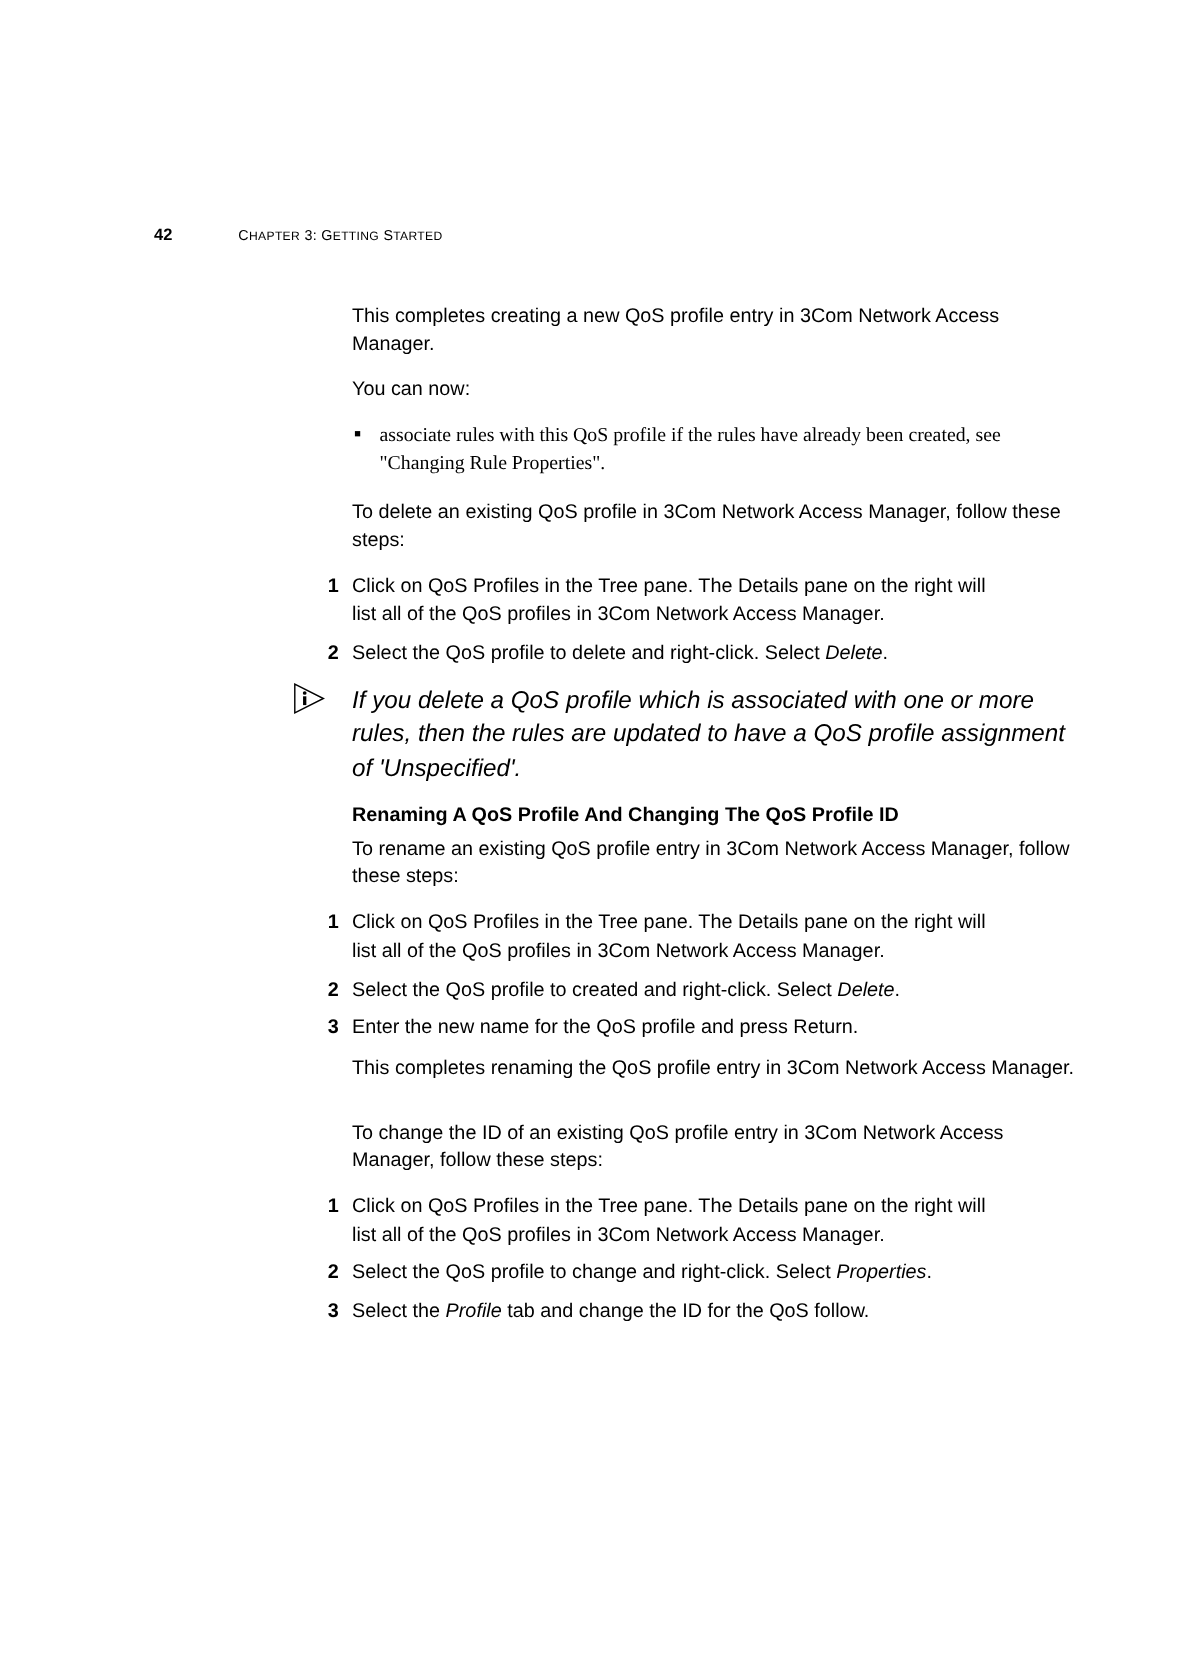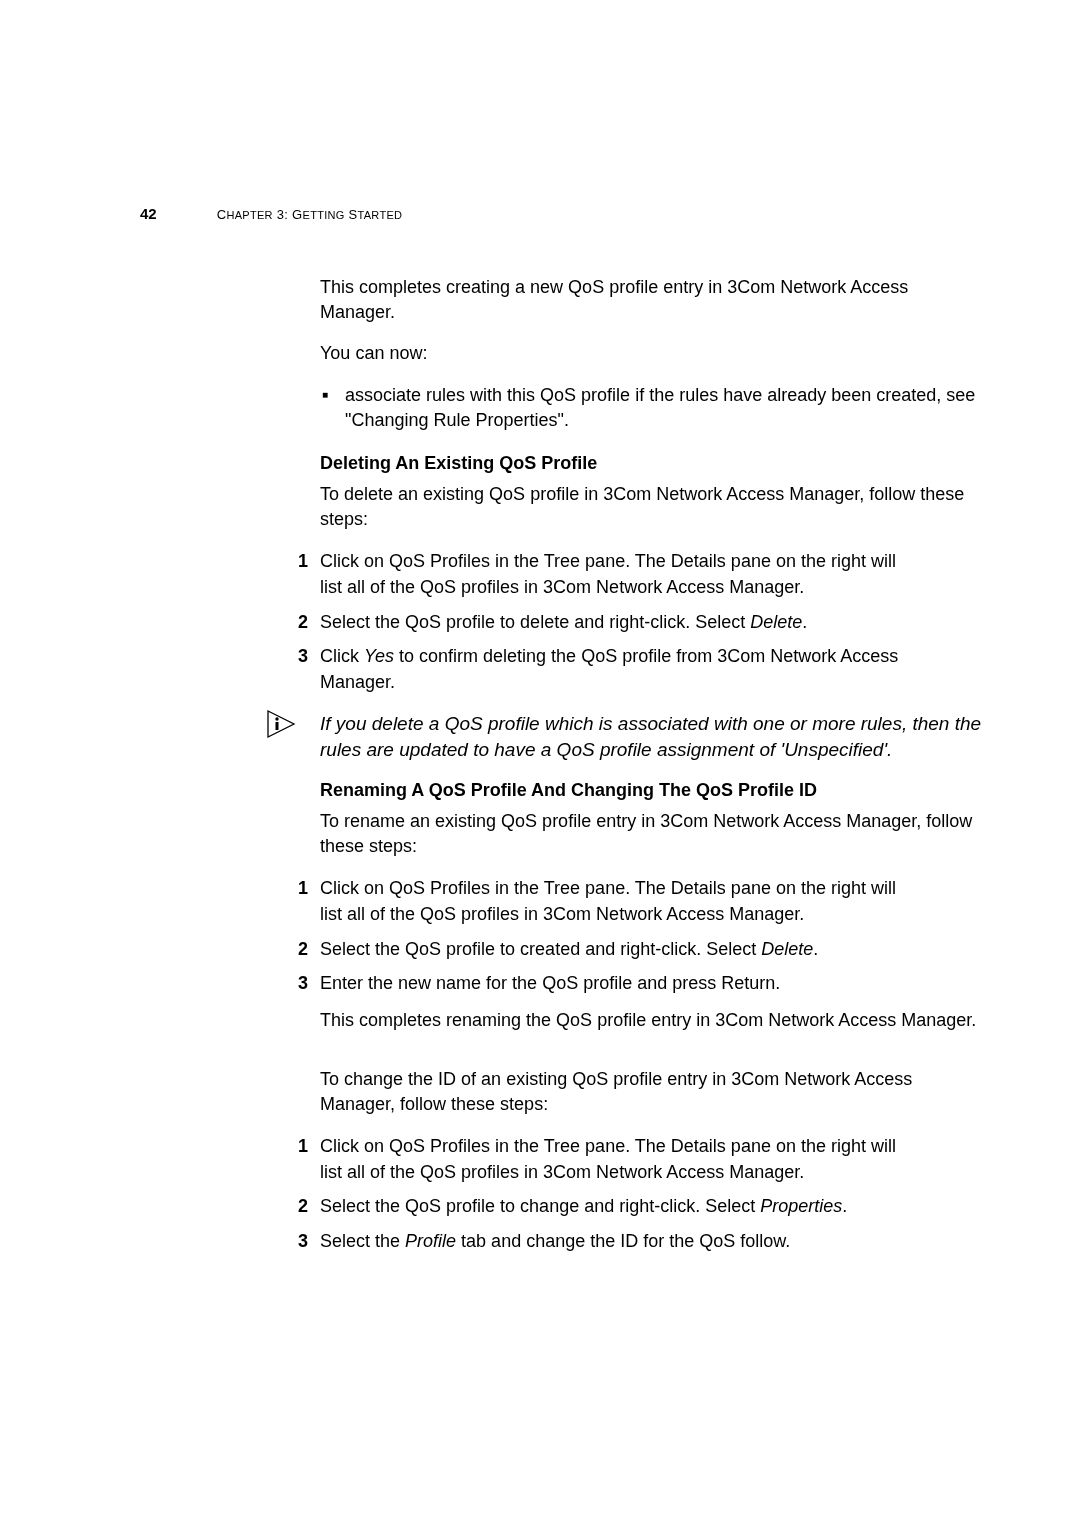--- a/index.html
+++ b/index.html
@@ -36,20 +36,21 @@
       margin-top: 75px;
     }
     .para {
       font-size: 18px;
       line-height: 1.4;
       margin-bottom: 16px;
     }
     .bullet-list {
       list-style: none;
       margin-bottom: 20px;
+      font-family: Liberation Serif, serif;
     }
     .bullet-list li {
       font-size: 18px;
       line-height: 1.4;
       position: relative;
       padding-left: 25px;
       margin-bottom: 8px;
     }
     .bullet-list li::before {
       content: "■";
@@ -93,21 +94,21 @@
       margin-bottom: 16px;
     }
     .info-icon {
       position: absolute;
       left: -56px;
       top: -2px;
       width: 34px;
       height: 30px;
     }
     .info-text {
-      font-size: 19px;
+      font-size: 22px;
       line-height: 1.4;
       font-style: italic;
       margin-top: 16px;
     }
     .italic { font-style: italic; }
     .spacer { height: 18px; }
   </style>
 </head>
 <body>
 
@@ -118,33 +119,28 @@
   </div>
 
   <div class="content">
 
     <p class="para">This completes creating a new QoS profile entry in 3Com Network Access Manager.</p>
     <p class="para">You can now:</p>
     <ul class="bullet-list">
       <li>associate rules with this QoS profile if the rules have already been created, see "Changing Rule Properties".</li>
     </ul>
 
-    <h3 class="heading">Deleting An Existing QoS Profile</h3>
     <p class="para">To delete an existing QoS profile in 3Com Network Access Manager, follow these steps:</p>
     <ol class="numbered-list">
       <li class="numbered-item">
         <span class="num">1</span><span class="item-text">Click on QoS Profiles in the Tree pane. The Details pane on the right will</span>
         <span class="continuation">list all of the QoS profiles in 3Com Network Access Manager.</span>
       </li>
       <li class="numbered-item">
         <span class="num">2</span><span class="item-text"><span>Select the QoS profile to delete and right-click. Select </span><span class="italic">Delete</span><span>.</span></span>
-      </li>
-      <li class="numbered-item">
-        <span class="num">3</span><span class="item-text"><span>Click </span><span class="italic">Yes</span><span> to confirm deleting the QoS profile from 3Com Network Access</span></span>
-        <span class="continuation">Manager.</span>
       </li>
     </ol>
 
     <div class="info-block">
       <svg class="info-icon" viewBox="0 0 34 30">
         <path d="M 4 2 L 30 15 L 4 28 Z" fill="none" stroke="#000" stroke-width="1.3"></path>
         <circle cx="13" cy="10" r="1.7" fill="#000"></circle>
         <rect x="11.5" y="13" width="3" height="8" fill="#000"></rect>
       </svg>
       <p class="info-text">If you delete a QoS profile which is associated with one or more rules, then the rules are updated to have a QoS profile assignment of 'Unspecified'.</p>

